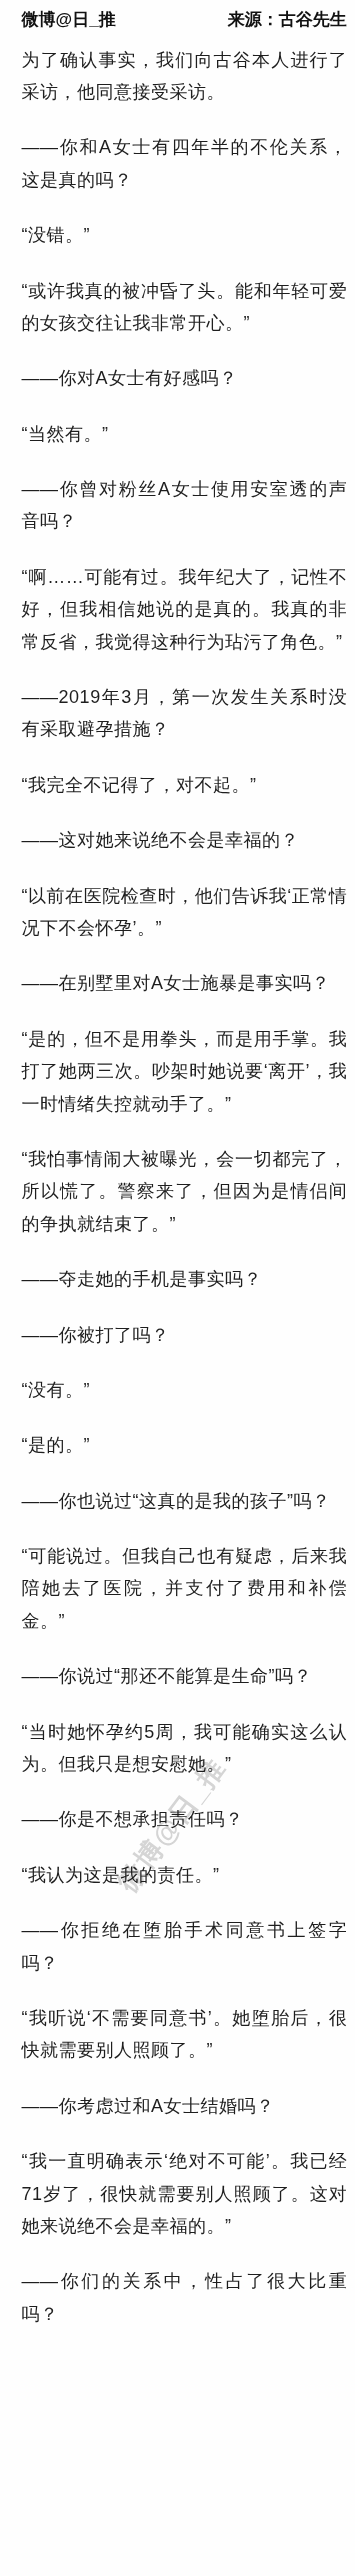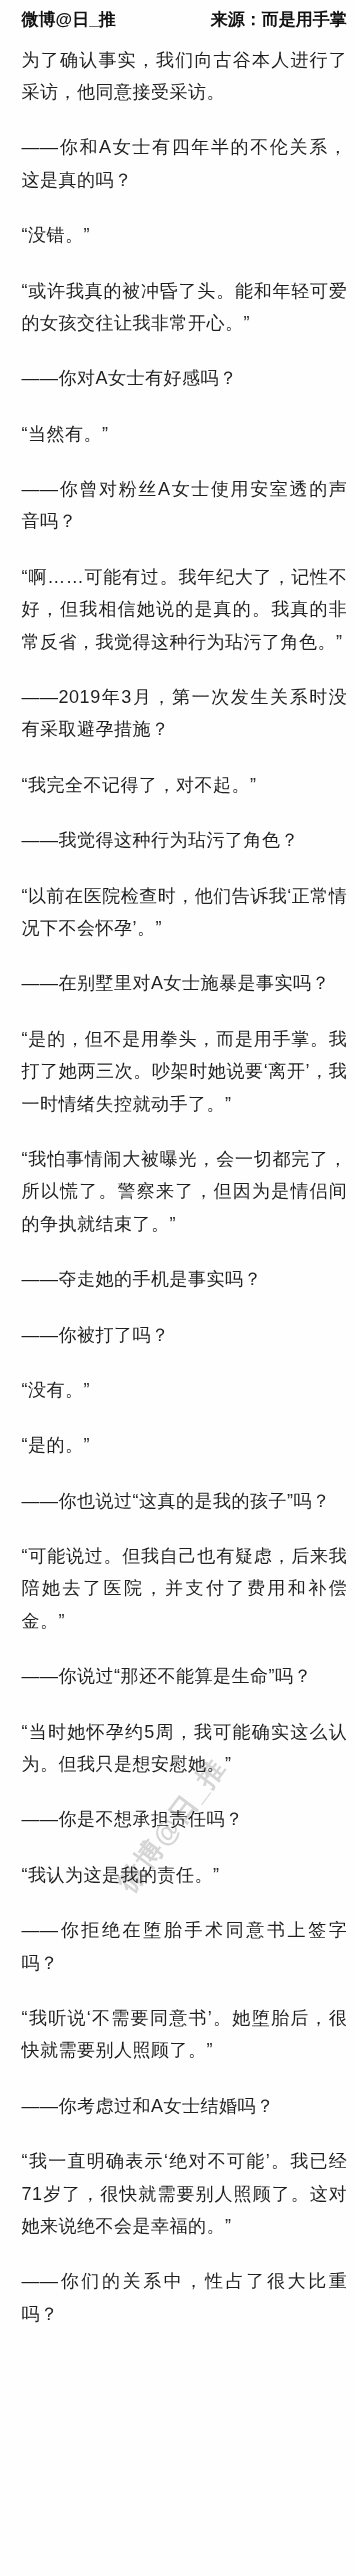--- a/index.html
+++ b/index.html
@@ -49,35 +49,35 @@
     white-space: nowrap;
   }
 </style>
 </head>
 <body>
 
 <div class="page">
 
   <div class="page-header">
     <span>微博@日_推</span>
-    <span>来源：而是用手掌</span>
+    <span>来源：古谷先生</span>
   </div>
 
   <div class="article">
       <p class="para narration">为了确认事实，我们向古谷本人进行了采访，他同意接受采访。</p>
       <p class="para question">——你和A女士有四年半的不伦关系，这是真的吗？</p>
       <p class="para answer">“没错。”</p>
       <p class="para answer">“或许我真的被冲昏了头。能和年轻可爱的女孩交往让我非常开心。”</p>
       <p class="para question">——你对A女士有好感吗？</p>
       <p class="para answer">“当然有。”</p>
       <p class="para question">——你曾对粉丝A女士使用安室透的声音吗？</p>
       <p class="para answer">“啊……可能有过。我年纪大了，记性不好，但我相信她说的是真的。我真的非常反省，我觉得这种行为玷污了角色。”</p>
       <p class="para question">——2019年3月，第一次发生关系时没有采取避孕措施？</p>
       <p class="para answer">“我完全不记得了，对不起。”</p>
-      <p class="para question">——我觉得这种行为玷污了角色？</p>
+      <p class="para question">——这对她来说绝不会是幸福的？</p>
       <p class="para answer">“以前在医院检查时，他们告诉我‘正常情况下不会怀孕’。”</p>
       <p class="para question">——在别墅里对A女士施暴是事实吗？</p>
       <p class="para answer">“是的，但不是用拳头，而是用手掌。我打了她两三次。吵架时她说要‘离开’，我一时情绪失控就动手了。”</p>
       <p class="para answer">“我怕事情闹大被曝光，会一切都完了，所以慌了。警察来了，但因为是情侣间的争执就结束了。”</p>
       <p class="para question">——夺走她的手机是事实吗？</p>
       <p class="para question">——你被打了吗？</p>
       <p class="para answer">“没有。”</p>
       <p class="para answer">“是的。”</p>
       <p class="para question">——你也说过“这真的是我的孩子”吗？</p>
       <p class="para answer">“可能说过。但我自己也有疑虑，后来我陪她去了医院，并支付了费用和补偿金。”</p>

